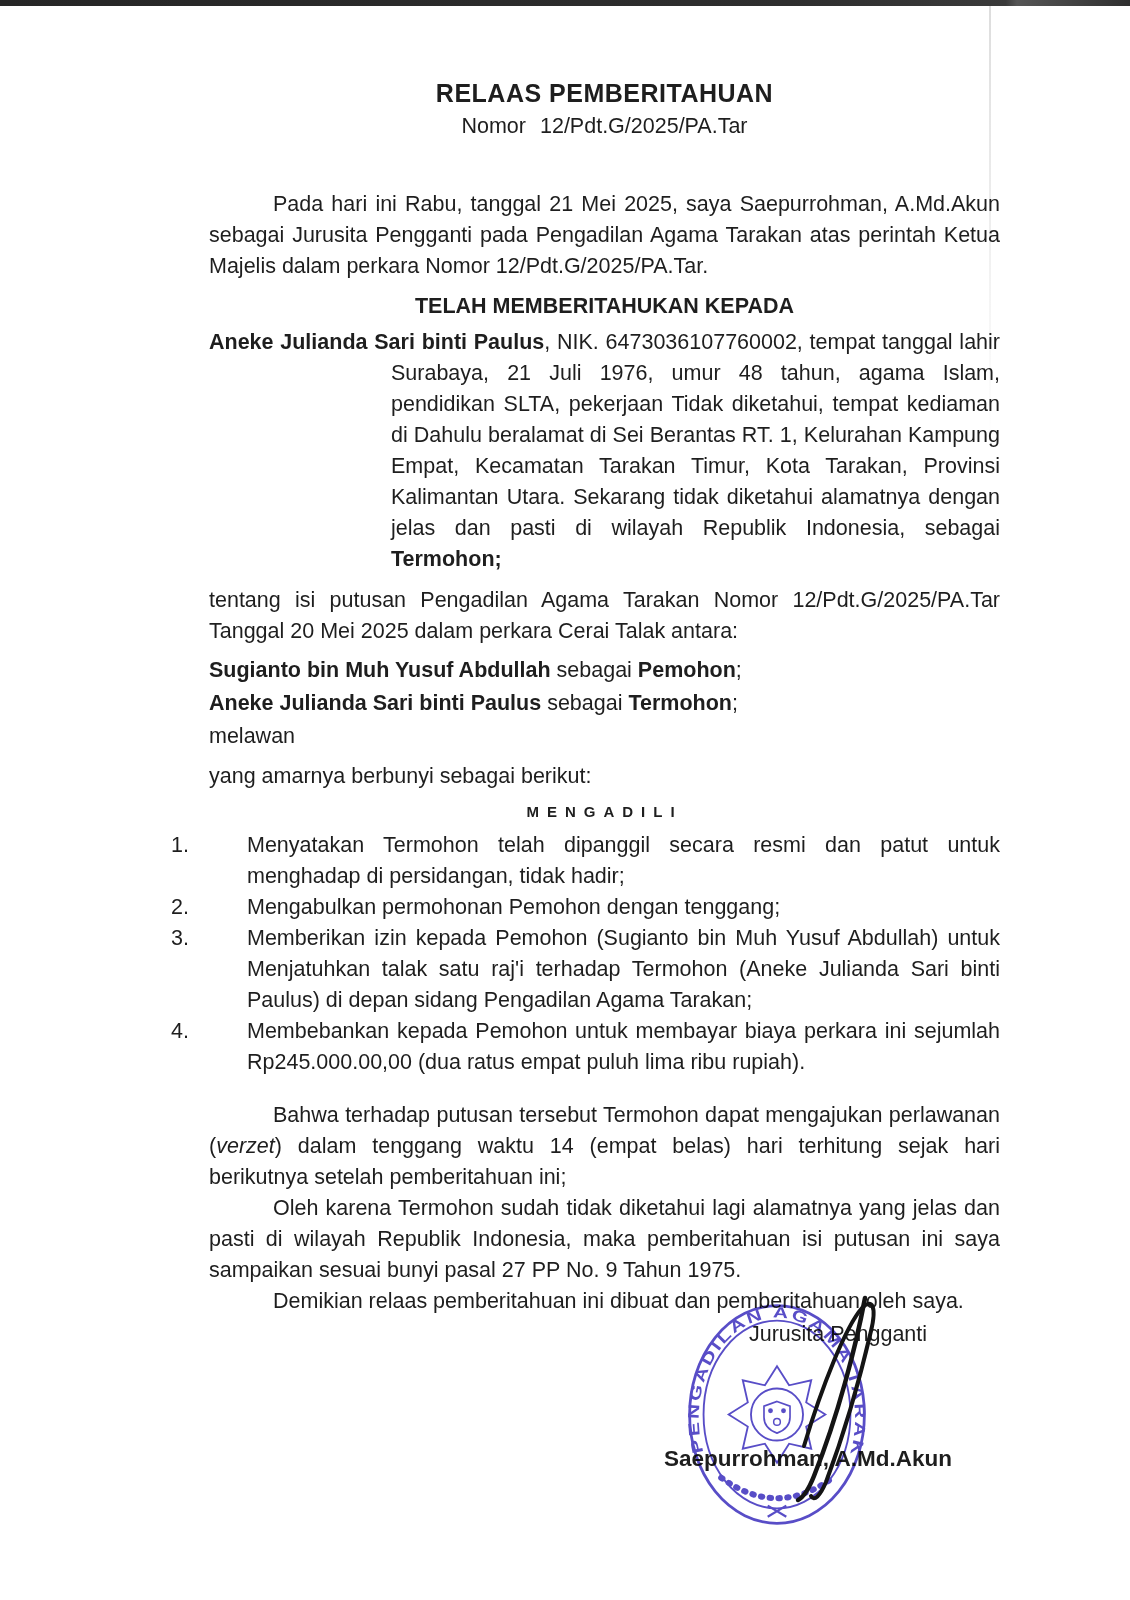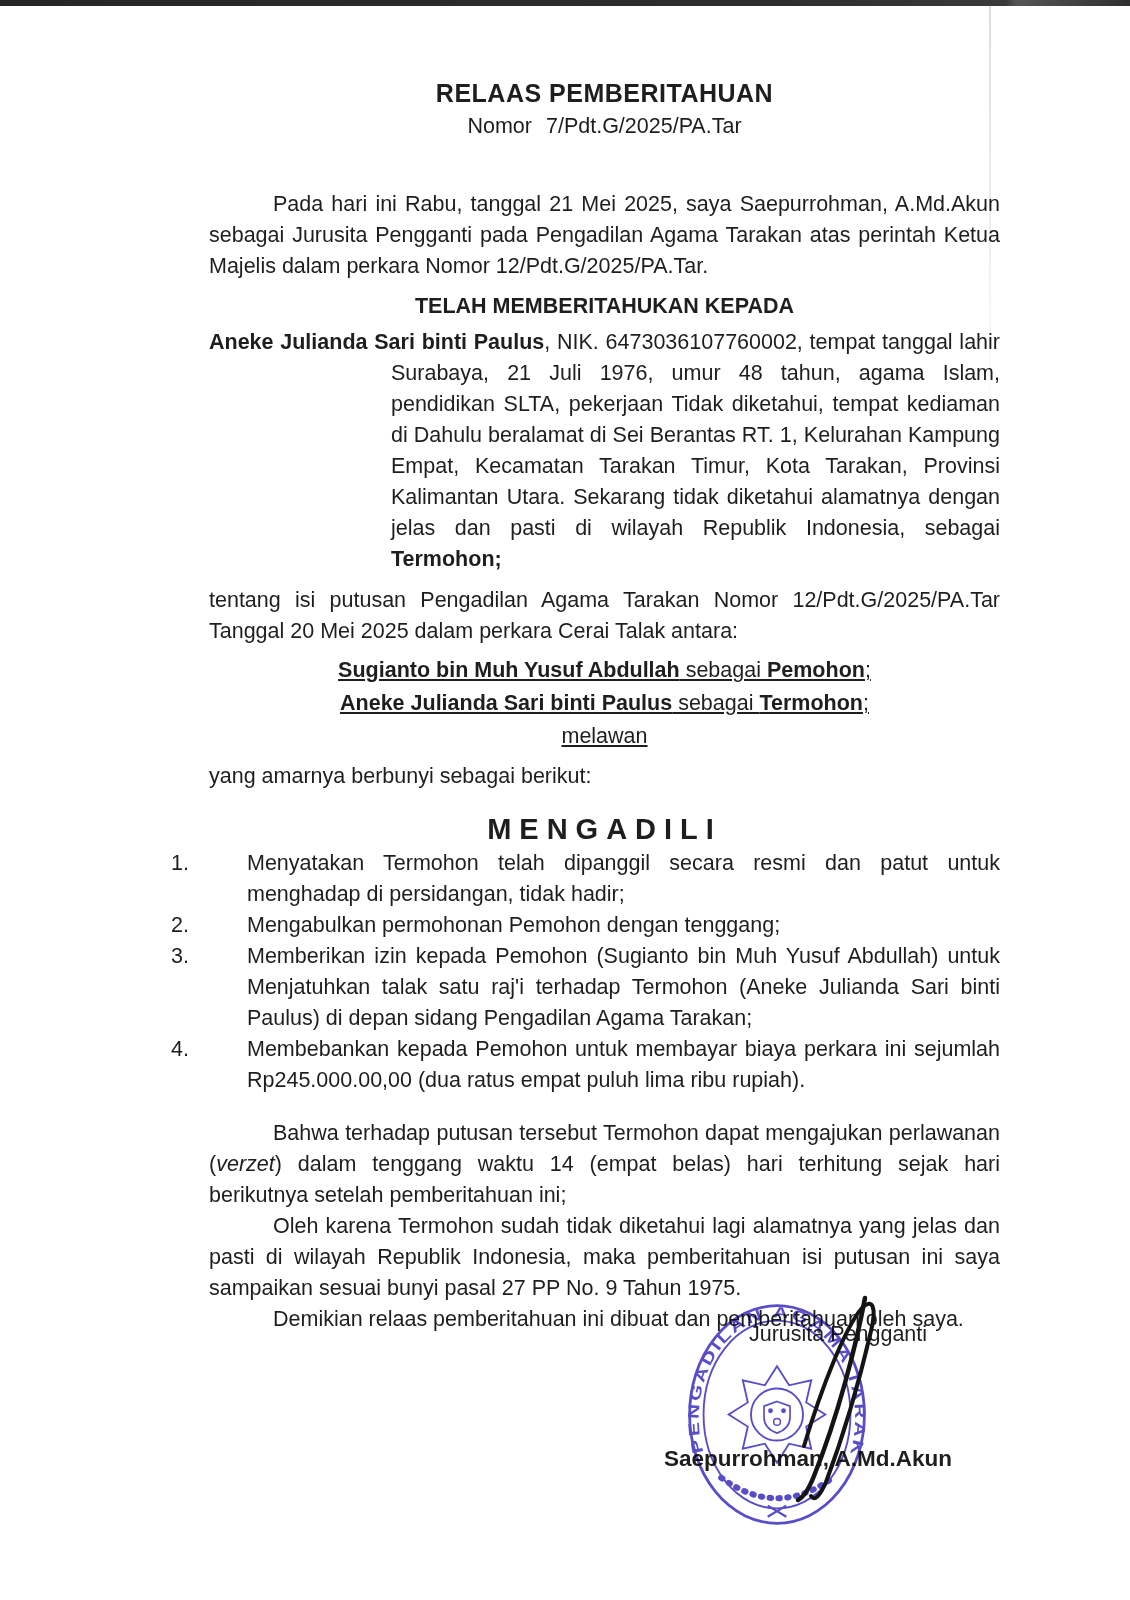--- a/index.html
+++ b/index.html
@@ -33,27 +33,27 @@
   p{margin:0;}
   .just{text-align:justify;}
   .indent{text-indent:64px;}
   .opening{margin-top:48px;}
   .heading2{
     text-align:center;font-weight:bold;
     margin-top:9px;margin-bottom:5px;line-height:31px;
   }
   .hang{ padding-left:182px; text-indent:-182px; margin-bottom:10px;}
   .about{margin-bottom:7px;}
-  .center{text-align:center;text-decoration:underline;}
+  .center{}
   .partyline{line-height:33px;}
   .versus{line-height:33px;}
   .amar{margin-top:8px;}
   .verdict-heading{
-    text-align:center;font-weight:bold;font-size:29px;
-    letter-spacing:8px;margin-top:22px;margin-bottom:3px;
+    text-align:center;font-weight:bold;font-size:15px;
+    letter-spacing:8px;margin-top:4px;margin-bottom:3px;
   }
   .vitem{ padding-left:38px; text-indent:-38px; }
   .vnum{ display:inline-block; width:38px; }
   .gap-top{margin-top:22px;}
   b,strong{font-weight:bold;}
   em{font-style:italic;}
 
   
   .sigblock{position:absolute;left:618px;top:1286px;width:460px;height:300px;}
   .sigrole{
@@ -76,21 +76,21 @@
 </style>
 </head>
 <body>
 
 <div class="page">
   <div class="scan-topbar"></div>
   <div class="scan-line"></div>
 
   <div class="content">
     <h1 class="title">RELAAS PEMBERITAHUAN</h1>
-    <div class="subtitle"><span>Nomor</span><span class="numgap"></span><span>7/Pdt.G/2025/PA.Tar</span></div>
+    <div class="subtitle"><span>Nomor</span><span class="numgap"></span><span>12/Pdt.G/2025/PA.Tar</span></div>
 
     <p class="opening indent just">Pada hari ini Rabu, tanggal 21 Mei 2025, saya Saepurrohman, A.Md.Akun sebagai Jurusita Pengganti pada Pengadilan Agama Tarakan atas perintah Ketua Majelis dalam perkara Nomor 12/Pdt.G/2025/PA.Tar.</p>
 
     <div class="heading2">TELAH MEMBERITAHUKAN KEPADA</div>
 
     <p class="hang just"><strong>Aneke Julianda Sari binti Paulus</strong><span>, NIK. 6473036107760002, tempat tanggal lahir Surabaya, 21 Juli 1976, umur 48 tahun, agama Islam, pendidikan SLTA, pekerjaan Tidak diketahui, tempat kediaman di Dahulu beralamat di Sei Berantas RT. 1, Kelurahan Kampung Empat, Kecamatan Tarakan Timur, Kota Tarakan, Provinsi Kalimantan Utara. Sekarang tidak diketahui alamatnya dengan jelas dan pasti di wilayah Republik Indonesia, sebagai </span><strong>Termohon;</strong></p>
 
     <p class="about just">tentang isi putusan Pengadilan Agama Tarakan Nomor 12/Pdt.G/2025/PA.Tar Tanggal 20 Mei 2025 dalam perkara Cerai Talak antara:</p>
 
     <div class="center partyline"><strong>Sugianto bin Muh Yusuf Abdullah</strong><span> sebagai </span><strong>Pemohon</strong><span>;</span></div>

